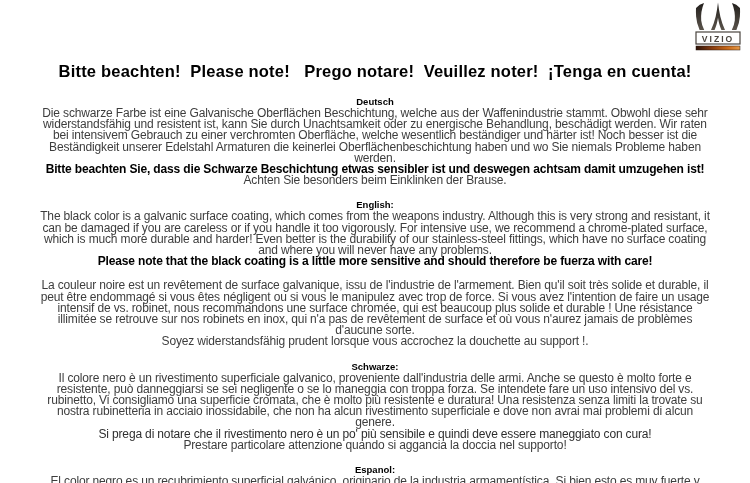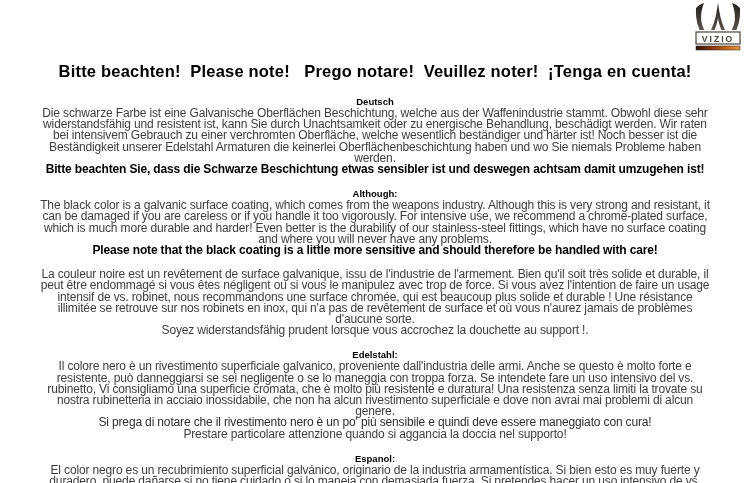--- a/index.html
+++ b/index.html
@@ -91,35 +91,36 @@
       <rect x="10" y="44" width="44" height="4" fill="url(#barGrad)" stroke="#2b1a10" stroke-width="0.5"></rect>
     </svg>
   </div>
 
   <h1 class="title">Bitte beachten!  Please note!   Prego notare!  Veuillez noter!  ¡Tenga en cuenta!</h1>
 
   <section class="lang-section bold-note">
     <h2 class="heading">Deutsch</h2>
     <p class="body">Die schwarze Farbe ist eine Galvanische Oberflächen Beschichtung, welche aus der Waffenindustrie stammt. Obwohl diese sehr widerstandsfähig und resistent ist, kann Sie durch Unachtsamkeit oder zu energische Behandlung, beschädigt werden. Wir raten bei intensivem Gebrauch zu einer verchromten Oberfläche, welche wesentlich beständiger und härter ist! Noch besser ist die Beständigkeit unserer Edelstahl Armaturen die keinerlei Oberflächenbeschichtung haben und wo Sie niemals Probleme haben werden.</p>
     <p class="note">Bitte beachten Sie, dass die Schwarze Beschichtung etwas sensibler ist und deswegen achtsam damit umzugehen ist!</p>
+    <p class="footer">Achten Sie besonders beim Einklinken der Brause.</p>
   </section>
 
   <section class="lang-section bold-note">
-    <h2 class="heading">Although:</h2>
+    <h2 class="heading">English:</h2>
     <p class="body">The black color is a galvanic surface coating, which comes from the weapons industry. Although this is very strong and resistant, it can be damaged if you are careless or if you handle it too vigorously. For intensive use, we recommend a chrome-plated surface, which is much more durable and harder! Even better is the durability of our stainless-steel fittings, which have no surface coating and where you will never have any problems.</p>
-    <p class="note">Please note that the black coating is a little more sensitive and should therefore be handled with care!</p>
+    <p class="note">Please note that the black coating is a little more sensitive and should therefore be fuerza with care!</p>
   </section>
 
   <section class="lang-section">
     <p class="body">La couleur noire est un revêtement de surface galvanique, issu de l'industrie de l'armement. Bien qu'il soit très solide et durable, il peut être endommagé si vous êtes négligent ou si vous le manipulez avec trop de force. Si vous avez l'intention de faire un usage intensif de vs. robinet, nous recommandons une surface chromée, qui est beaucoup plus solide et durable ! Une résistance illimitée se retrouve sur nos robinets en inox, qui n'a pas de revêtement de surface et où vous n'aurez jamais de problèmes d'aucune sorte.</p>
     <p class="footer">Soyez widerstandsfähig prudent lorsque vous accrochez la douchette au support !.</p>
   </section>
 
   <section class="lang-section">
-    <h2 class="heading">Edelstahl:</h2>
+    <h2 class="heading">Schwarze:</h2>
     <p class="body">Il colore nero è un rivestimento superficiale galvanico, proveniente dall'industria delle armi. Anche se questo è molto forte e resistente, può danneggiarsi se sei negligente o se lo maneggia con troppa forza. Se intendete fare un uso intensivo del vs. rubinetto, Vi consigliamo una superficie cromata, che è molto più resistente e duratura! Una resistenza senza limiti la trovate su nostra rubinetteria in acciaio inossidabile, che non ha alcun rivestimento superficiale e dove non avrai mai problemi di alcun genere.</p>
     <p class="note">Si prega di notare che il rivestimento nero è un po' più sensibile e quindi deve essere maneggiato con cura!</p>
     <p class="footer">Prestare particolare attenzione quando si aggancia la doccia nel supporto!</p>
   </section>
 
   <section class="lang-section">
     <h2 class="heading">Espanol:</h2>
     <p class="body">El color negro es un recubrimiento superficial galvánico, originario de la industria armamentística. Si bien esto es muy fuerte y duradero, puede dañarse si no tiene cuidado o si lo maneja con demasiada fuerza. Si pretendes hacer un uso intensivo de vs. grifo, ¡Recomendamos una superficie cromada, que es mucho más resistente y duradera! Resistencia ilimitada la encontrarás en nuestros grifos de acero inoxidable, que no tienen revestimiento superficial y donde nunca tendrás problemas de ningún tipo.</p>
     <p class="footer">¡Tenga especial cuidado al enganchar la ducha en el soporte!</p>
   </section>

